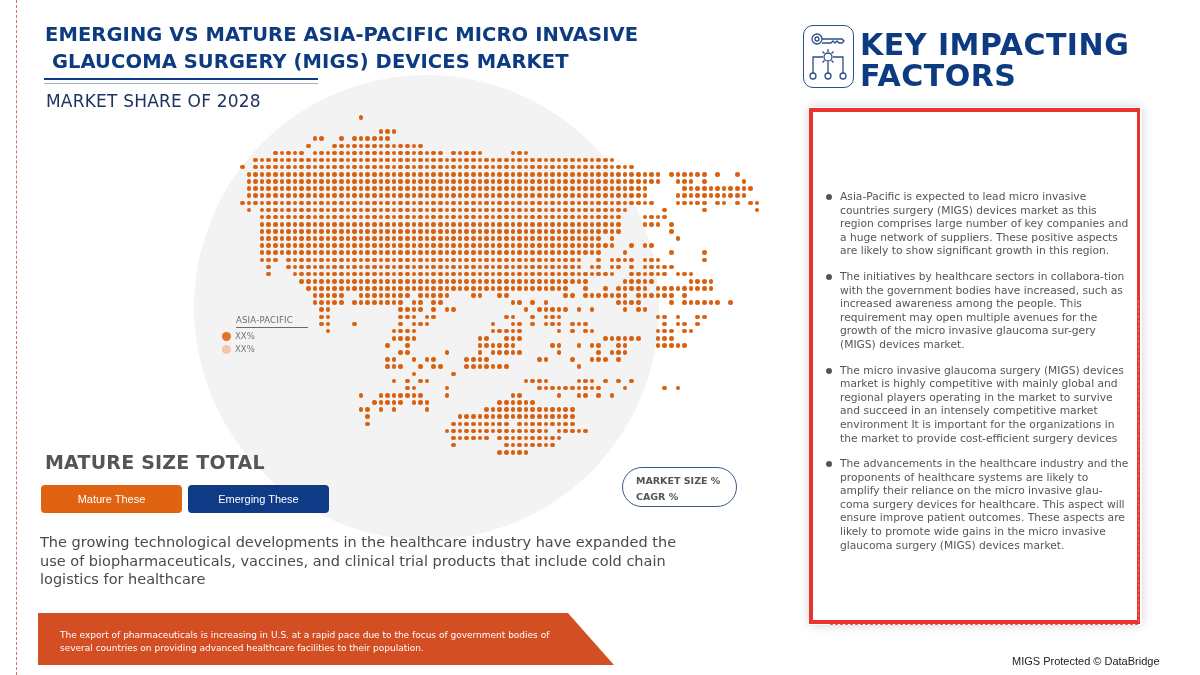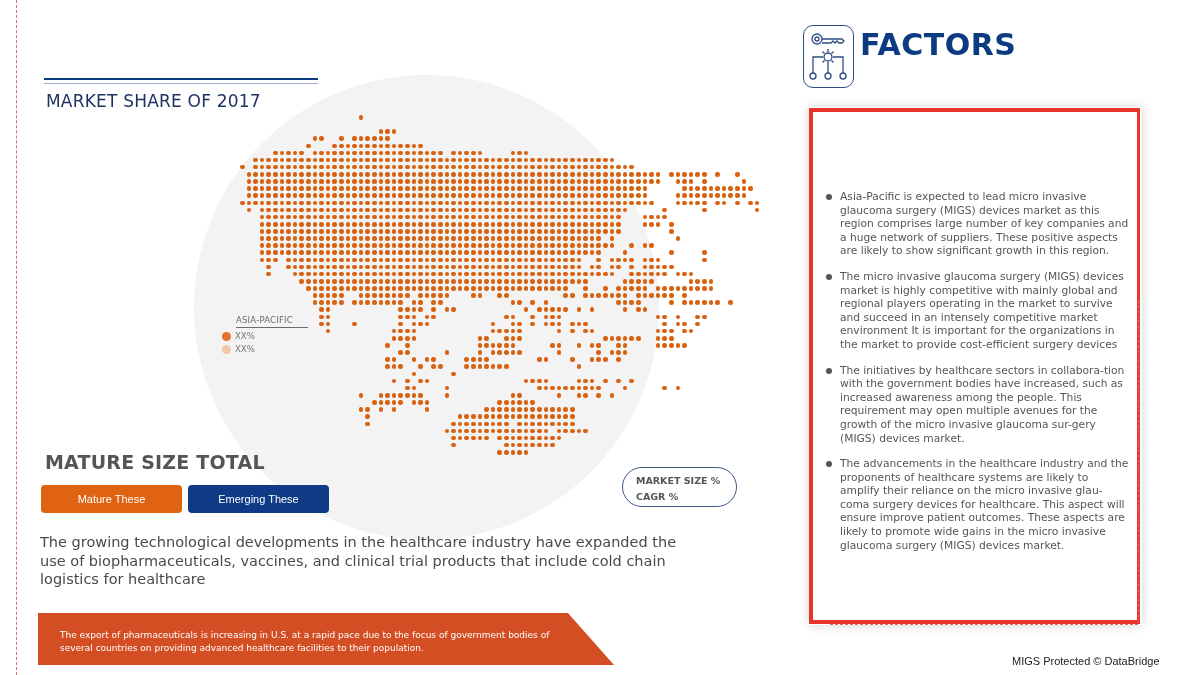--- a/index.html
+++ b/index.html
@@ -47,24 +47,26 @@
   .bullets li .b { position: absolute; left: 2px; top: 4px; width: 6px; height: 6px; border-radius: 50%; background: #555; }
 
   .footer { position: absolute; left: 1012px; top: 655px; font-size: 11px; color: #222; font-family: "Liberation Sans", sans-serif; }
 </style>
 </head>
 <body>
 
 <div class="left-dash"></div>
 
 <div class="title">
+  <div>EMERGING VS MATURE ASIA-PACIFIC MICRO INVASIVE</div>
+  <div style="white-space:pre"> GLAUCOMA SURGERY (MIGS) DEVICES MARKET</div>
 </div>
 <div class="title-rule"></div>
 <div class="title-rule2"></div>
-<div class="subtitle">MARKET SHARE OF 2017</div>
+<div class="subtitle">MARKET SHARE OF 2028</div>
 
 <div class="circle-bg"></div>
 <div class="map" id="map">
     <span class="dot" style="left: 358.8px; top: 115px; background: rgb(216, 96, 14);"></span>
     <span class="dot" style="left: 378.6px; top: 129.256px; background: rgb(216, 96, 14);"></span>
     <span class="dot" style="left: 385.2px; top: 129.256px; background: rgb(216, 96, 14);"></span>
     <span class="dot" style="left: 391.8px; top: 129.256px; background: rgb(216, 96, 14);"></span>
     <span class="dot" style="left: 312.6px; top: 136.384px; background: rgb(216, 96, 14);"></span>
     <span class="dot" style="left: 319.2px; top: 136.384px; background: rgb(216, 96, 14);"></span>
     <span class="dot" style="left: 339px; top: 136.384px; background: rgb(216, 96, 14);"></span>
@@ -1709,28 +1711,29 @@
     <path d="M18 13 H38 L40 15 L38 17 H35 L33 15 L31 17 L29 15 L27 17 H18"></path>
     <circle cx="24" cy="31" r="4"></circle>
     <path d="M24 23 v3 M24 36 v3 M16 31 h3 M29 31 h3 M18.5 25.5 l2 2 M27.5 34.5 l2 2 M29.5 25.5 l-2 2 M20.5 34.5 l-2 2"></path>
     <path d="M24 39 v8 M16 31 H9 v16 M32 31 h7 v16"></path>
     <circle cx="9" cy="50" r="3"></circle>
     <circle cx="24" cy="50" r="3"></circle>
     <circle cx="39" cy="50" r="3"></circle>
   </svg>
 </div>
 <div class="kif-title">
+  <div>KEY IMPACTING</div>
   <div>FACTORS</div>
 </div>
 
 <div class="panel-shadow"></div>
 <div class="panel"></div>
 <div class="panel-dash"></div>
 <div class="panel-dash-b"></div>
 
 <ul class="bullets">
-  <li><span class="b"></span><span>Asia-Pacific is expected to lead micro invasive glaucoma surgery (MIGS) devices market as this region comprises large number of key companies and a huge network of suppliers. These positive aspects are likely to show significant growth in this region.</span></li>
+  <li><span class="b"></span><span>Asia-Pacific is expected to lead micro invasive countries surgery (MIGS) devices market as this region comprises large number of key companies and a huge network of suppliers. These positive aspects are likely to show significant growth in this region.</span></li>
+  <li><span class="b"></span><span>The initiatives by healthcare sectors in collabora-tion with the government bodies have increased, such as increased awareness among the people. This requirement may open multiple avenues for the growth of the  micro invasive glaucoma sur-gery (MIGS) devices market.</span></li>
   <li><span class="b"></span><span>The micro invasive glaucoma surgery (MIGS) devices market is highly competitive with mainly global and regional players operating in the market to survive and succeed in an intensely competitive market environment It is important for the organizations in the market to provide cost-efficient surgery devices</span></li>
-  <li><span class="b"></span><span>The initiatives by healthcare sectors in collabora-tion with the government bodies have increased, such as increased awareness among the people. This requirement may open multiple avenues for the growth of the  micro invasive glaucoma sur-gery (MIGS) devices market.</span></li>
   <li><span class="b"></span><span>The advancements in the healthcare industry and the proponents of healthcare systems are likely to amplify their reliance on the micro invasive glau-coma surgery devices for healthcare. This aspect will ensure improve patient outcomes. These aspects are likely to promote wide gains in the micro invasive glaucoma surgery (MIGS) devices market.</span></li>
 </ul>
 
 <div class="footer">MIGS Protected © DataBridge</div>
 
 </body></html>

